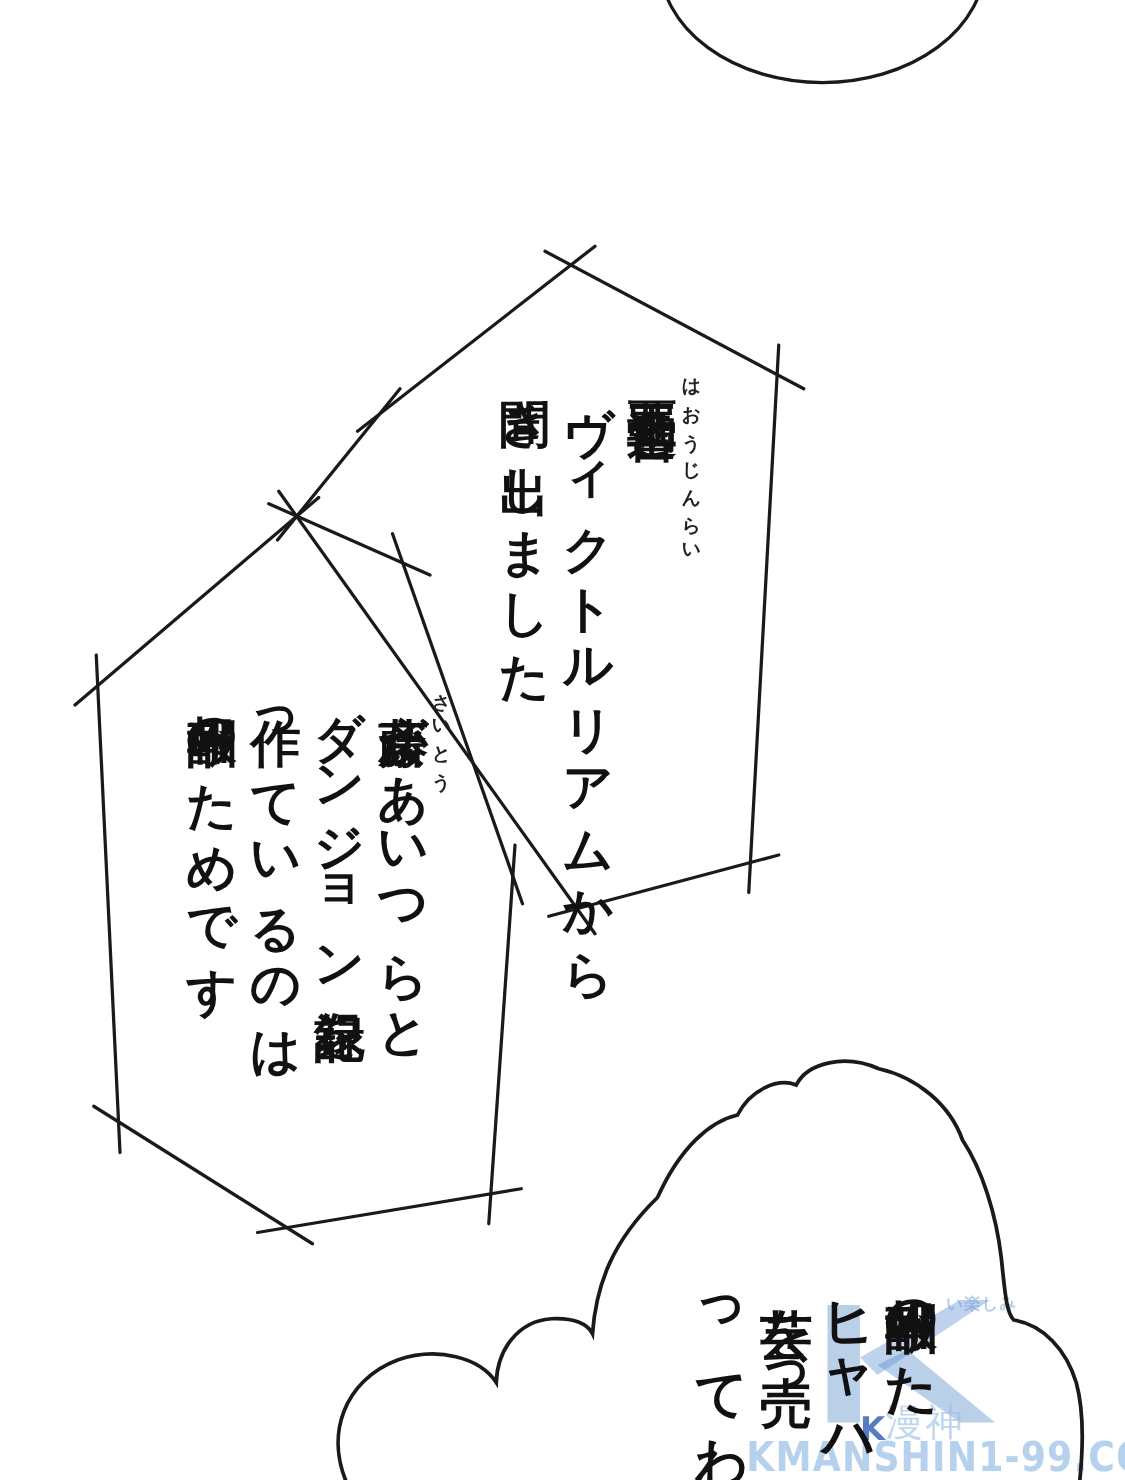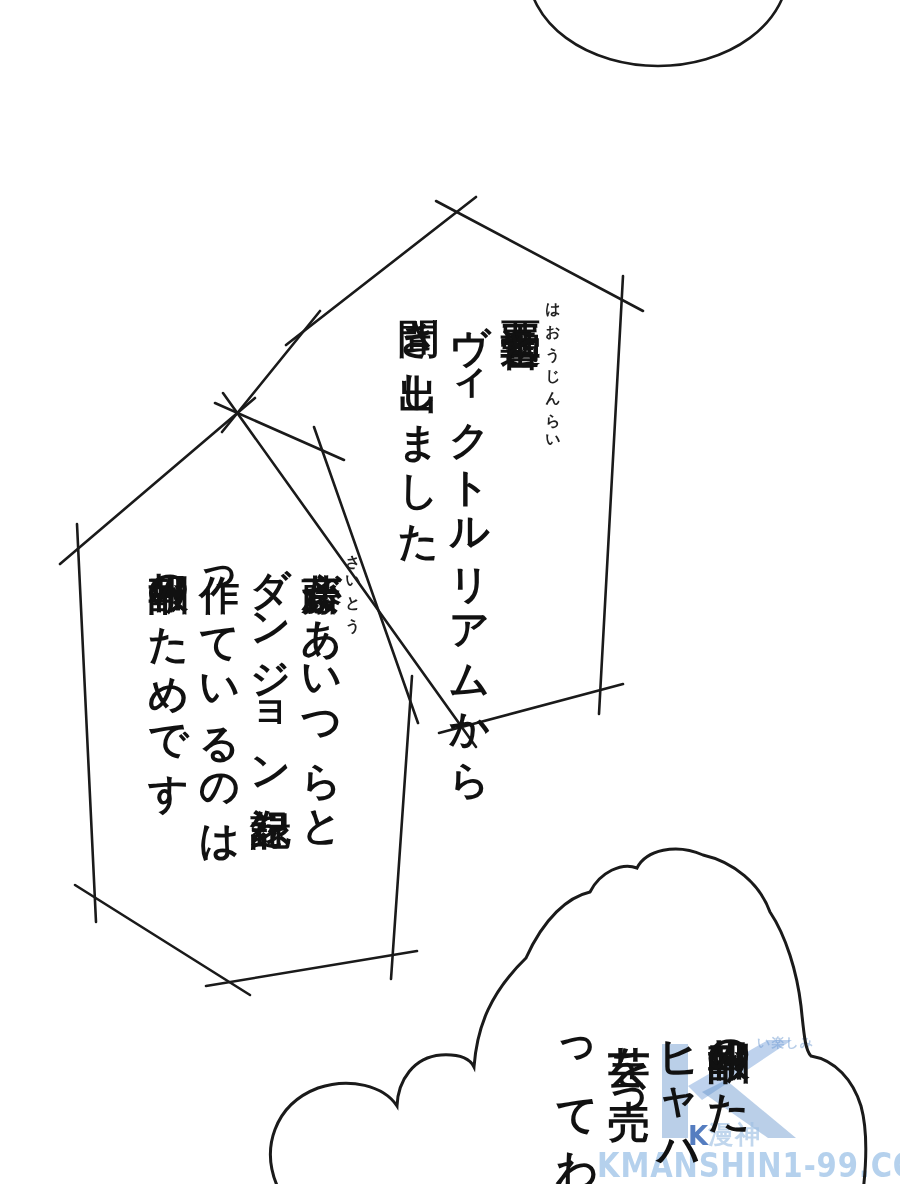--- a/index.html
+++ b/index.html
@@ -20,21 +20,21 @@
     position:absolute;writing-mode:vertical-rl;text-orientation:upright;
     font-size:15px;font-weight:600;color:#222;letter-spacing:5px;line-height:1;
   }
   .wm-slogan{
     position:absolute;left:698px;top:1034px;width:116px;text-align:right;
     font-size:13px;font-weight:600;color:rgba(122,162,212,0.55);letter-spacing:1px;
   }
   .wm-klogo{position:absolute;left:650px;top:1034px;}
   .wm-name{position:absolute;left:688px;top:1118px;display:flex;align-items:flex-end;}
   .wm-name .k{font-size:26px;font-weight:bold;color:rgba(42,93,176,0.8);}
-  .wm-name .cjk{font-size:25px;font-weight:bold;color:rgba(158,192,228,0.65);letter-spacing:2px;}
+  .wm-name .cjk{font-size:30px;font-weight:normal;color:rgba(158,192,228,0.65);letter-spacing:2px;}
   .wm-site{
     position:absolute;left:597px;top:1146px;font-size:33px;font-weight:bold;
     color:rgba(163,198,232,0.8);letter-spacing:1px;white-space:nowrap;
     transform:scaleX(0.88);transform-origin:left top;
   }
 </style>
 </head>
 <body>
 
 <div class="stage">

